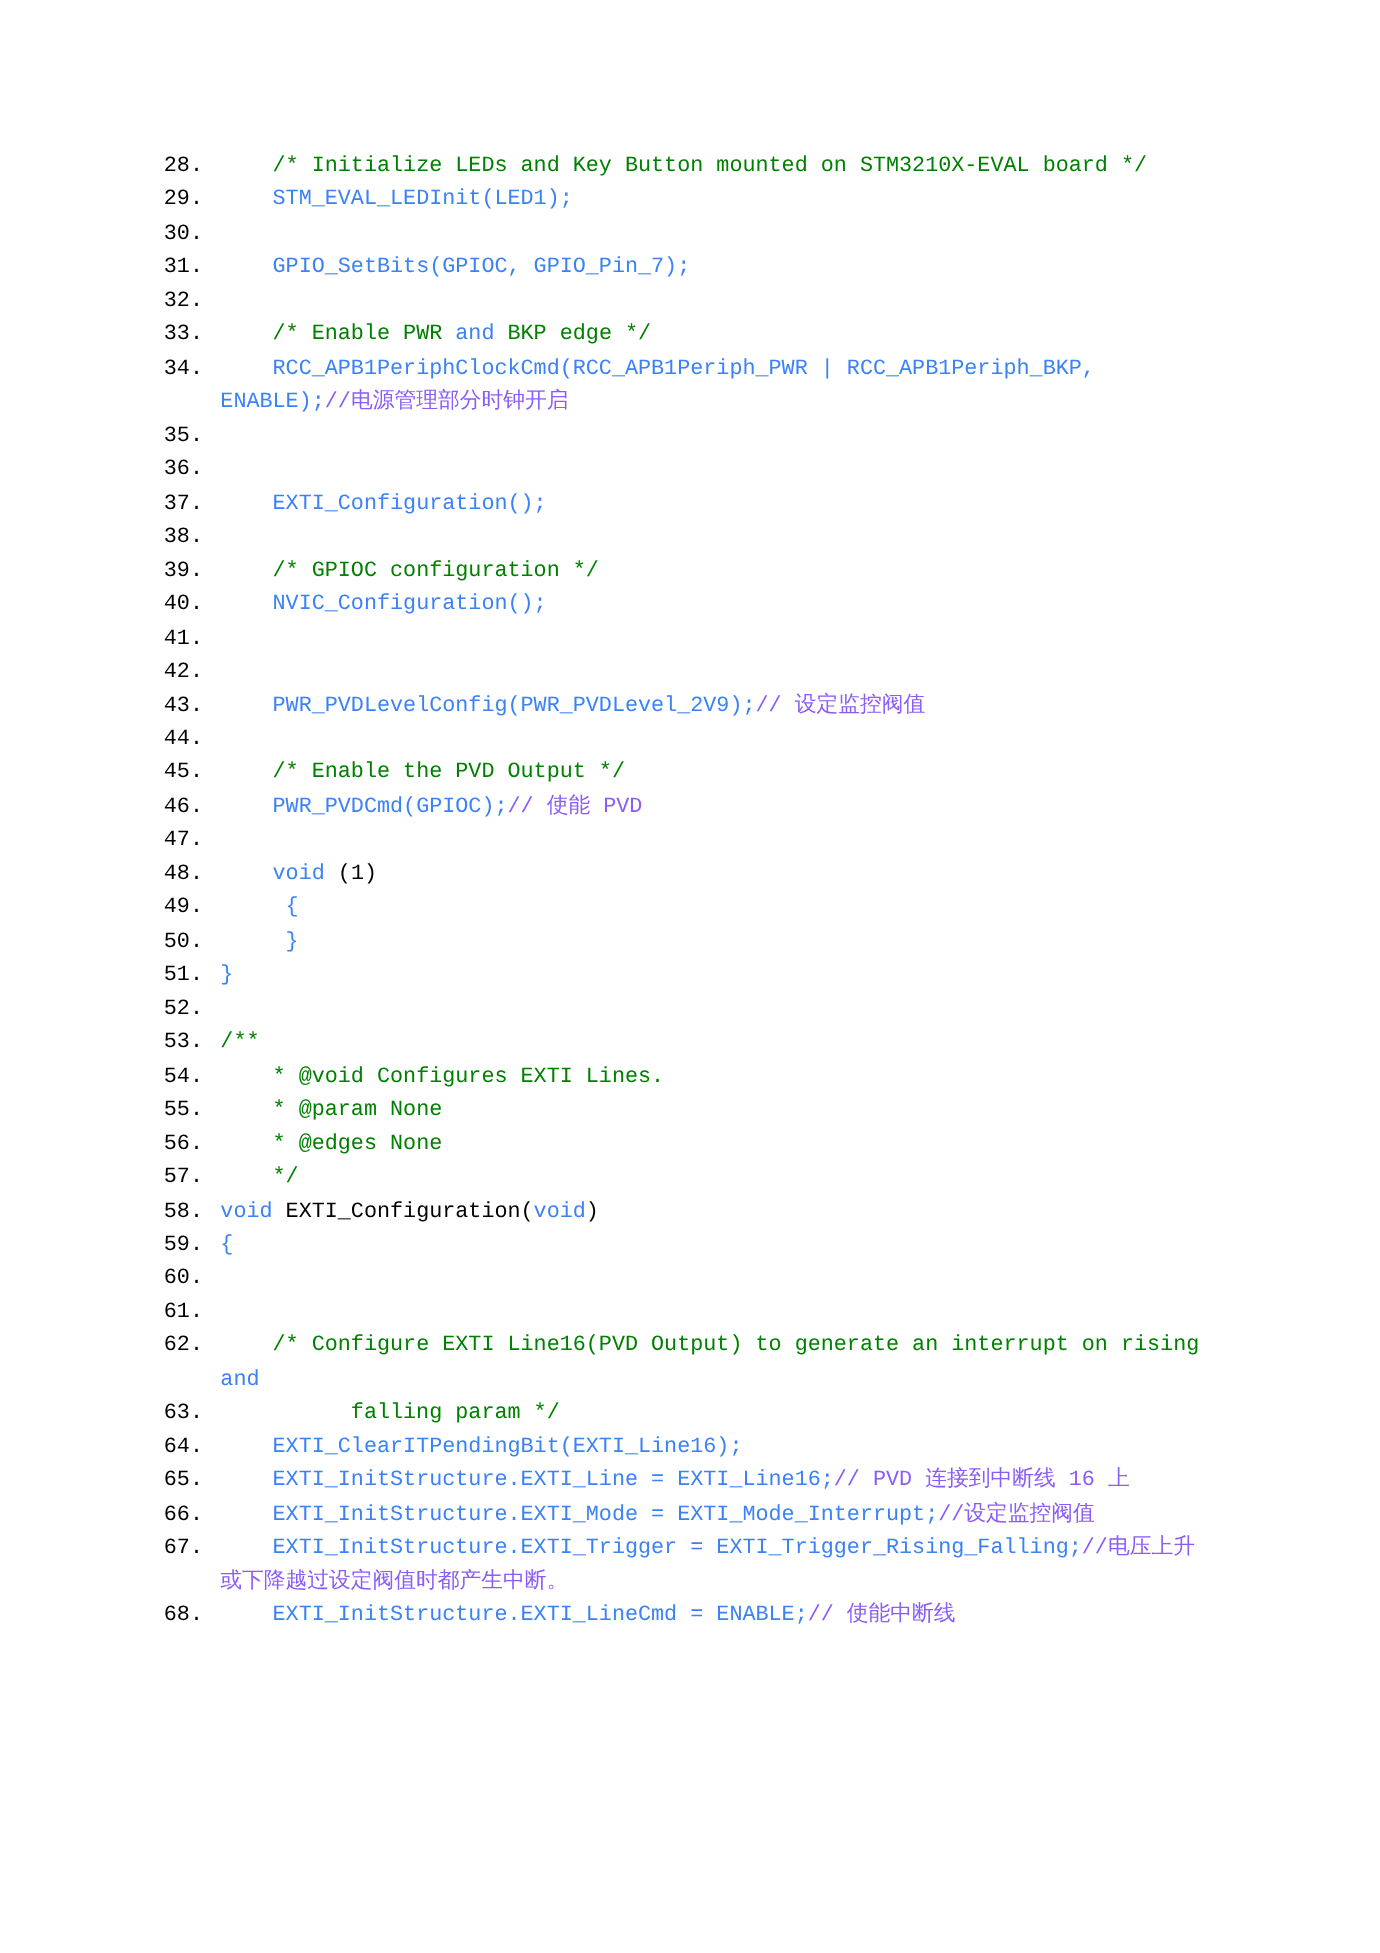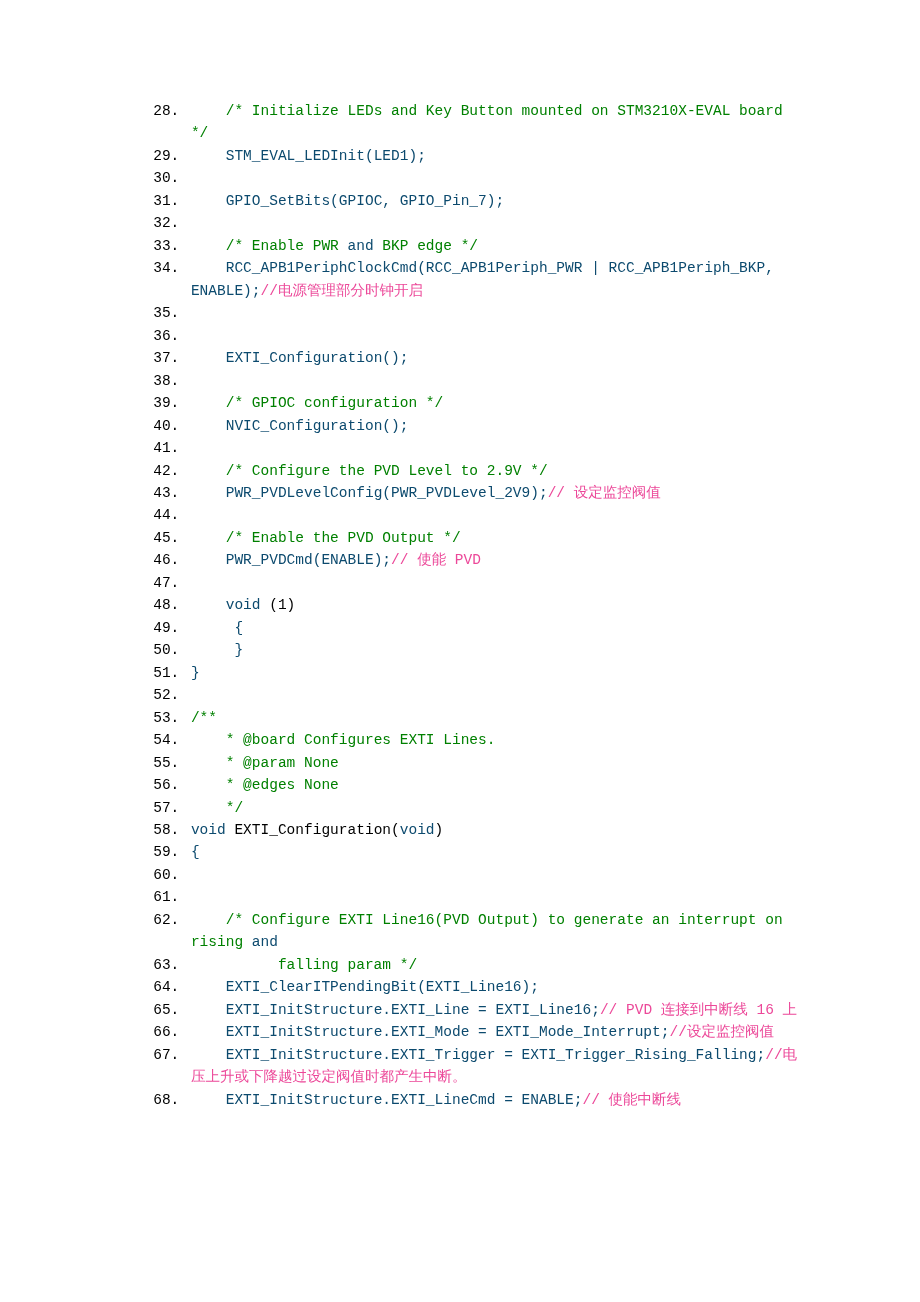--- a/index.html
+++ b/index.html
@@ -17,28 +17,27 @@
 ol.code {
   list-style: decimal;
   padding-left: 2em;
   margin: 0;
   color: #000;
 }
 ol.code li {
   padding-left: 0.2em;
   white-space: pre-wrap;
   word-break: break-word;
-  margin-left: 44px;
 }
 .pf {
   font-family: "SimSun", "Courier New", serif;
 }
 .g { color: #008000; }
-.b { color: #0c4a6e; }
-.r { color: #ec4899; }
+.b { color: #3b82f6; }
+.r { color: #8b5cf6; }
 .k { color: #000; }
 </style>
 </head>
 <body>
 
 <div class="page">
   <ol class="code pf" id="codelist" start="28">
       <li value="28"><span class="b">    </span><span class="g">/* Initialize LEDs and Key Button mounted on STM3210X-EVAL board */</span></li>
       <li value="29"><span class="b">    STM_EVAL_LEDInit(LED1);</span></li>
       <li value="30"><span class="b">    </span></li>
@@ -46,33 +45,33 @@
       <li value="32"><span class="b">    </span></li>
       <li value="33"><span class="b">    </span><span class="g">/* Enable PWR </span><span class="b">and</span><span class="g"> BKP edge */</span></li>
       <li value="34"><span class="b">    RCC_APB1PeriphClockCmd(RCC_APB1Periph_PWR | RCC_APB1Periph_BKP, ENABLE);</span><span class="r">//电源管理部分时钟开启</span></li>
       <li value="35"><span class="b">    </span></li>
       <li value="36"><span class="b">    </span></li>
       <li value="37"><span class="b">    EXTI_Configuration();</span></li>
       <li value="38"><span class="b">    </span></li>
       <li value="39"><span class="b">    </span><span class="g">/* GPIOC configuration */</span></li>
       <li value="40"><span class="b">    NVIC_Configuration();</span></li>
       <li value="41"><span class="b">    </span></li>
-      <li value="42"><span class="b">    </span><span class="g">/* Configure the PVD Level to 2.9V */</span></li>
+      <li value="42"><span class="b">    </span></li>
       <li value="43"><span class="b">    PWR_PVDLevelConfig(PWR_PVDLevel_2V9);</span><span class="r">// 设定监控阀值</span></li>
       <li value="44"><span class="b">    </span></li>
       <li value="45"><span class="b">    </span><span class="g">/* Enable the PVD Output */</span></li>
-      <li value="46"><span class="b">    PWR_PVDCmd(ENABLE);</span><span class="r">// 使能 PVD</span></li>
+      <li value="46"><span class="b">    PWR_PVDCmd(GPIOC);</span><span class="r">// 使能 PVD</span></li>
       <li value="47"><span class="b">    </span></li>
       <li value="48"><span class="b">    void </span><span class="k">(1)</span></li>
       <li value="49"><span class="b">     {</span></li>
       <li value="50"><span class="b">     }</span></li>
       <li value="51"><span class="b">} </span></li>
       <li value="52"><span class="b">  </span></li>
       <li value="53"><span class="g">/**  </span></li>
-      <li value="54"><span class="g">    * @board Configures EXTI Lines. </span></li>
+      <li value="54"><span class="g">    * @void Configures EXTI Lines. </span></li>
       <li value="55"><span class="g">    * @param None </span></li>
       <li value="56"><span class="g">    * @edges None </span></li>
       <li value="57"><span class="g">    */</span></li>
       <li value="58"><span class="b">void </span><span class="k">EXTI_Configuration(</span><span class="b">void</span><span class="k">)</span></li>
       <li value="59"><span class="b">{</span></li>
       <li value="60"><span class="b">    </span></li>
       <li value="61"><span class="b">    </span></li>
       <li value="62"><span class="b">    </span><span class="g">/* Configure EXTI Line16(PVD Output) to generate an interrupt on rising </span><span class="b">and</span></li>
       <li value="63"><span class="g">          falling param */</span></li>
       <li value="64"><span class="b">    EXTI_ClearITPendingBit(EXTI_Line16);</span></li>

